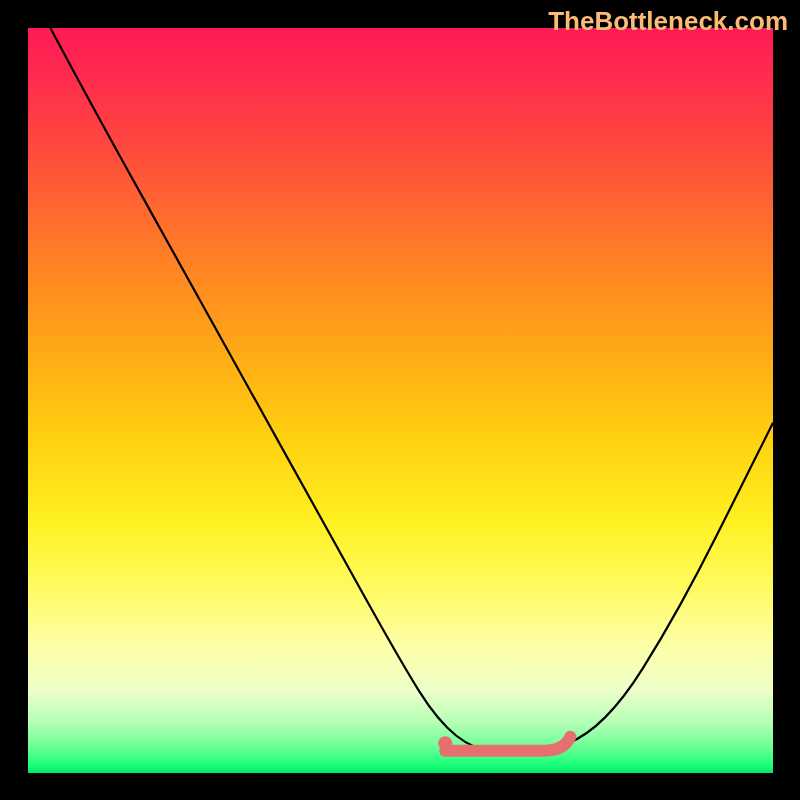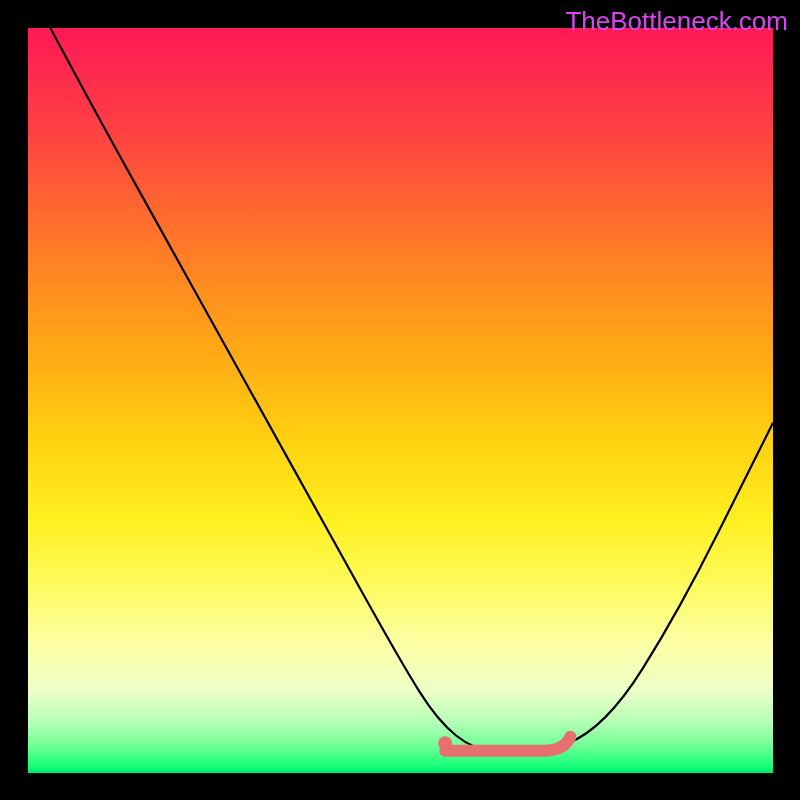--- a/index.html
+++ b/index.html
@@ -8,23 +8,23 @@
     width: 800px;
     height: 800px;
     background: #000;
     position: relative;
     font-family: Arial, Helvetica, sans-serif;
   }
   .watermark {
     position: absolute;
     top: 6px;
     right: 12px;
-    color: #d946ef;
+    color: #fdba74;
     font-size: 26px;
-    font-weight: normal;
+    font-weight: bold;
     z-index: 10;
   }
   .plot-area {
     position: absolute;
     left: 28px;
     top: 28px;
     width: 745px;
     height: 745px;
     background: linear-gradient(to bottom,
       #ff1a55 0%,

